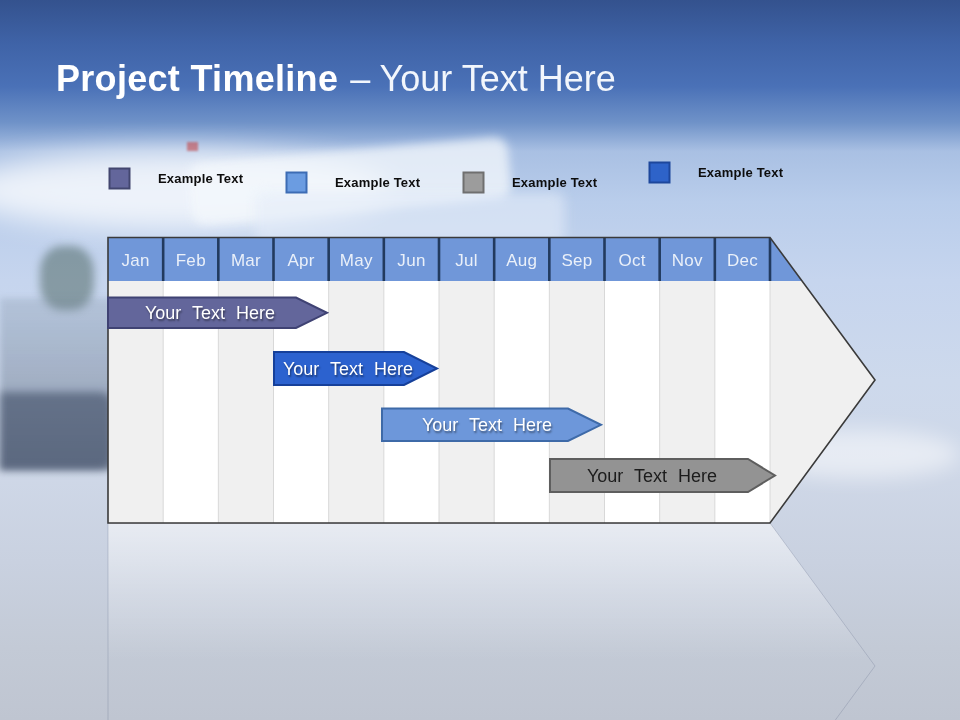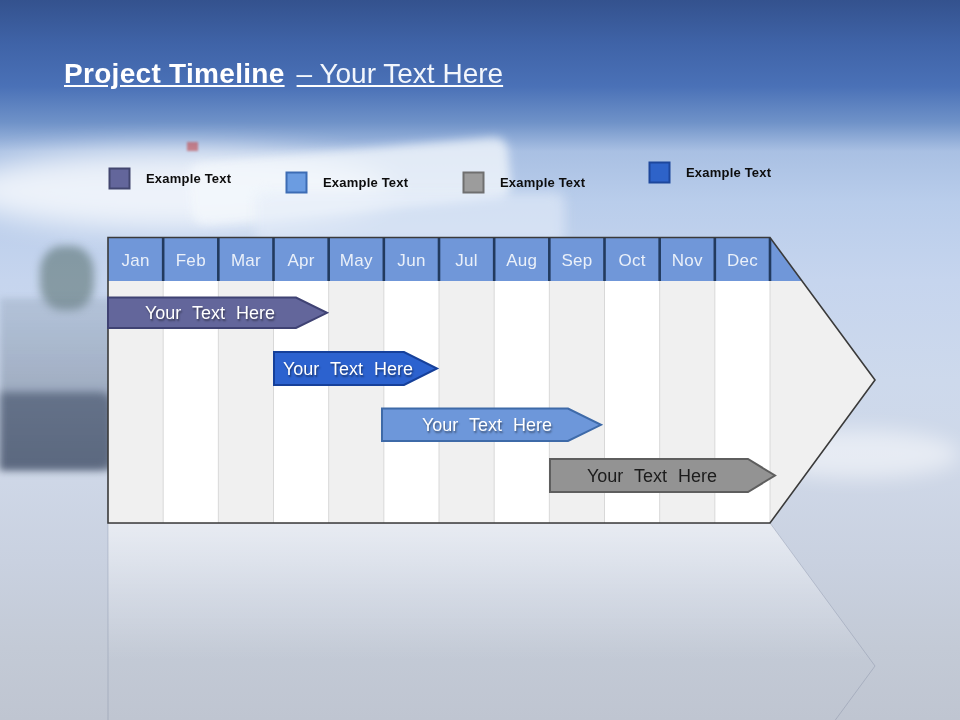--- a/index.html
+++ b/index.html
@@ -15,26 +15,26 @@
   .bg div{position:absolute;}
   .cloud{left:-40px;top:150px;width:430px;height:80px;background:rgba(255,255,255,.75);border-radius:50%;filter:blur(14px);}
   .boat{left:190px;top:150px;width:320px;height:62px;background:rgba(244,248,252,.75);border-radius:14px;transform:rotate(-5deg);filter:blur(5px);}
   .boat2{left:255px;top:192px;width:310px;height:52px;background:rgba(228,237,248,.6);border-radius:10px;filter:blur(6px);}
   .flag{left:187px;top:142px;width:11px;height:9px;background:rgba(195,60,60,.55);filter:blur(1px);}
   .palm{left:40px;top:246px;width:54px;height:64px;background:rgba(70,95,90,.5);border-radius:40%;filter:blur(4px);}
   .island{left:0;top:298px;width:116px;height:172px;background:linear-gradient(180deg,rgba(120,140,160,.25),rgba(60,75,100,.45));filter:blur(3px);}
   .hull{left:0;top:392px;width:112px;height:78px;background:rgba(42,56,82,.5);border-radius:0 12px 12px 0;filter:blur(4px);}
   .glint{left:758px;top:430px;width:202px;height:48px;background:rgba(255,255,255,.5);border-radius:50%;filter:blur(10px);}
 
-  .title{position:absolute;left:64px;top:58px;font-size:28px;color:#ffffff;white-space:nowrap;text-decoration:underline;}
+  .title{position:absolute;left:56px;top:58px;font-size:36px;color:#ffffff;white-space:nowrap;}
   .title .b{font-weight:700;letter-spacing:.3px;}
   .title .r{font-weight:400;color:#f2f6fc;padding-left:12px;}
 
   .legend{position:absolute;left:0;top:0;width:960px;height:0;}
-  .legend-item{position:absolute;display:flex;align-items:center;}
+  .legend-item{position:absolute;display:flex;align-items:center;gap:12px;}
   .legend-item svg{display:block;}
   .legend-item .lbl{margin-left:15px;font-size:13px;font-weight:700;color:#0d0d0d;letter-spacing:.2px;}
 
   svg text{font-family:"Liberation Sans",sans-serif;}
   .month-label{font-size:17px;letter-spacing:.3px;}
   .bar-label{font-size:18px;word-spacing:6px;}
   .bar-label.shadowed{text-shadow:1px 1.5px 2px rgba(0,0,0,.45);}
 </style>
 </head>
 <body>

